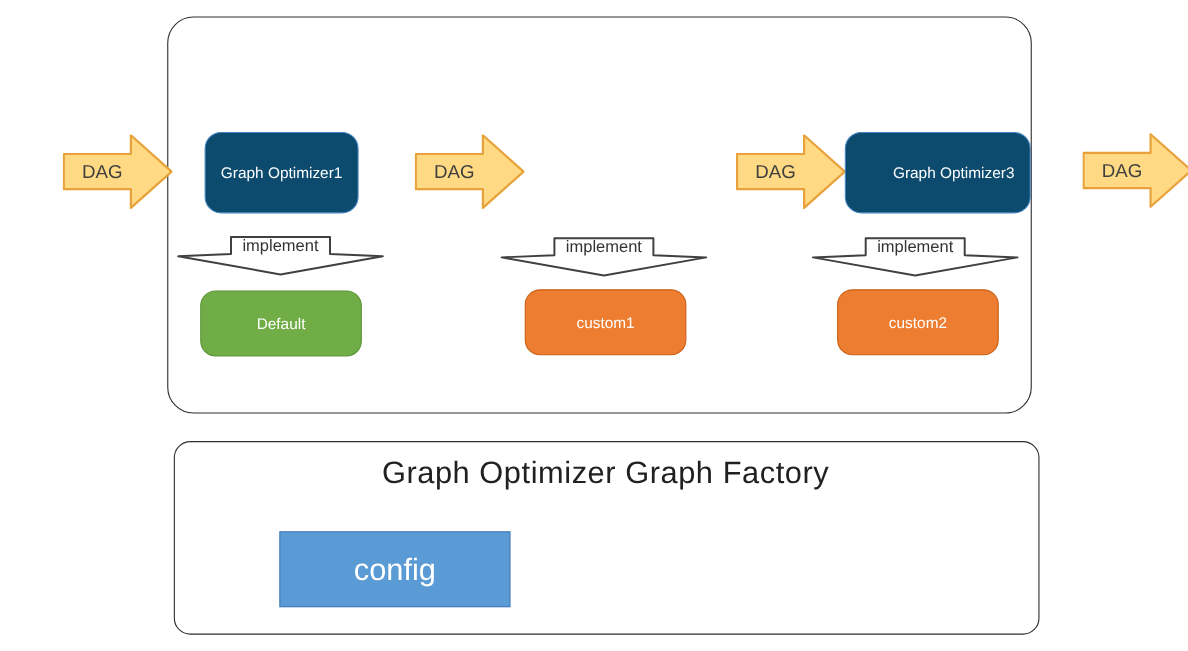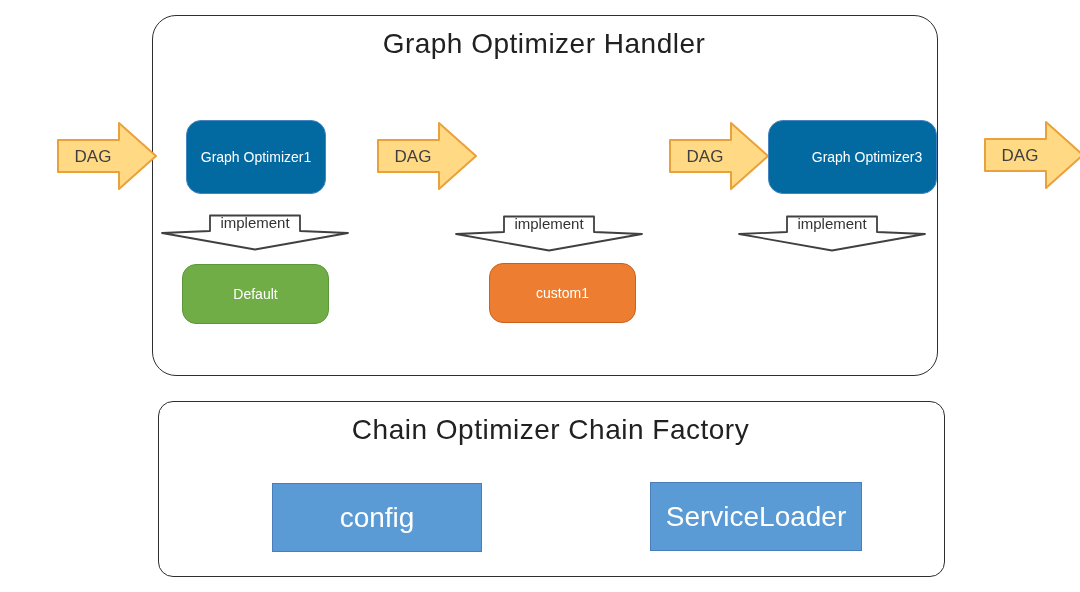--- a/index.html
+++ b/index.html
@@ -10,37 +10,37 @@
   
   .group-box{position:absolute;background:#ffffff;border:1.6px solid #2e2e2e;}
   .handler-box{left:152px;top:15px;width:784px;height:359px;border-radius:24px;}
   .factory-box{left:158px;top:401px;width:785px;height:174px;border-radius:15px;}
   .group-title{position:absolute;text-align:center;font-size:28px;color:#212121;letter-spacing:0.5px;}
   .handler-title{left:152px;top:28px;width:784px;}
   .factory-title{left:158px;top:414px;width:785px;}
   
   .opt-box{
     position:absolute;width:138px;height:72px;border-radius:15px;
-    background:#0369a1;border:1.5px solid #4384C1;
+    background:#0c4a6e;border:1.5px solid #4384C1;
     display:flex;align-items:center;justify-content:center;
     color:#ffffff;font-size:14px;
   }
   .opt1{left:186px;top:120px;}
   .opt2{left:480px;top:119px;}
   .opt3{left:768px;top:120px;padding-left:29px;}
   
   .res-box{
     position:absolute;width:145px;height:58px;border-radius:14px;
     display:flex;align-items:center;justify-content:center;
     color:#ffffff;font-size:14px;text-align:right;
   }
   .res-default{background:#70AD47;border:1.5px solid #5D9638;}
   .res-custom{background:#ED7D31;border:1.5px solid #C9611A;}
   .res1{left:182px;top:264px;}
-  .res2{left:489px;top:263px;}
+  .res2{left:477px;top:263px;}
   .res3{left:761px;top:263px;}
   
   .dag-arrow{position:absolute;width:100px;height:68px;padding-left:24px;}
   .dag-arrow svg{display:block;width:100%;height:100%;}
   .dag-arrow text{font-size:17px;fill:#3f3f3f;font-family:"Liberation Sans",sans-serif;}
   .dag0{left:33px;top:122px;}
   .dag1{left:353px;top:122px;}
   .dag2{left:645px;top:122px;}
   .dag3{left:960px;top:121px;}
   
@@ -49,30 +49,29 @@
   .impl-arrow text{font-size:15px;fill:#333333;font-family:"Liberation Sans",sans-serif;}
   .ia1{left:160px;top:214px;}
   .ia2{left:454px;top:215px;}
   .ia3{left:737px;top:215px;}
   
   .svc-box{
     position:absolute;background:#5B9BD5;border:1.5px solid #4A7EBB;
     display:flex;align-items:center;justify-content:center;
     color:#ffffff;font-size:28px;
   }
-  .svc1{left:272px;top:483px;width:208px;height:67px;}
+  .svc1{left:254px;top:483px;width:208px;height:67px;}
   .svc2{left:650px;top:482px;width:210px;height:67px;}
 </style>
 </head>
 <body>
 
 <div class="canvas">
 
   <div class="group-box handler-box"></div>
-  <div class="group-title handler-title">Graph Optimizer Handler</div>
 
   <div class="dag-arrow dag0">
     <svg viewBox="0 0 100 68">
       <polygon points="1,18 62,18 62,1 99,34 62,67 62,50 1,50" fill="#FFD983" stroke="#E9A23B" stroke-width="2" stroke-linejoin="round"></polygon>
       <text x="36" y="40" text-anchor="middle">DAG</text>
     </svg>
   </div>
 
   <div class="opt-box opt1">
     <span>Graph Optimizer1</span>
@@ -122,24 +121,24 @@
       <text x="95" y="14" text-anchor="middle">implement</text>
     </svg>
   </div>
 
   <div class="res-box res-default res1">
     <span>Default</span>
   </div>
   <div class="res-box res-custom res2">
     <span>custom1</span>
   </div>
+  <div class="res-box res-custom res3">
+    <span>custom2</span>
+  </div>
 
   <div class="group-box factory-box"></div>
-  <div class="group-title factory-title">Chain Optimizer Chain Factory</div>
+  <div class="group-title factory-title">Graph Optimizer Graph Factory</div>
 
   <div class="svc-box svc1">
     <span>config</span>
-  </div>
-  <div class="svc-box svc2">
-    <span>ServiceLoader</span>
   </div>
 
 </div>
 
 </body></html>

